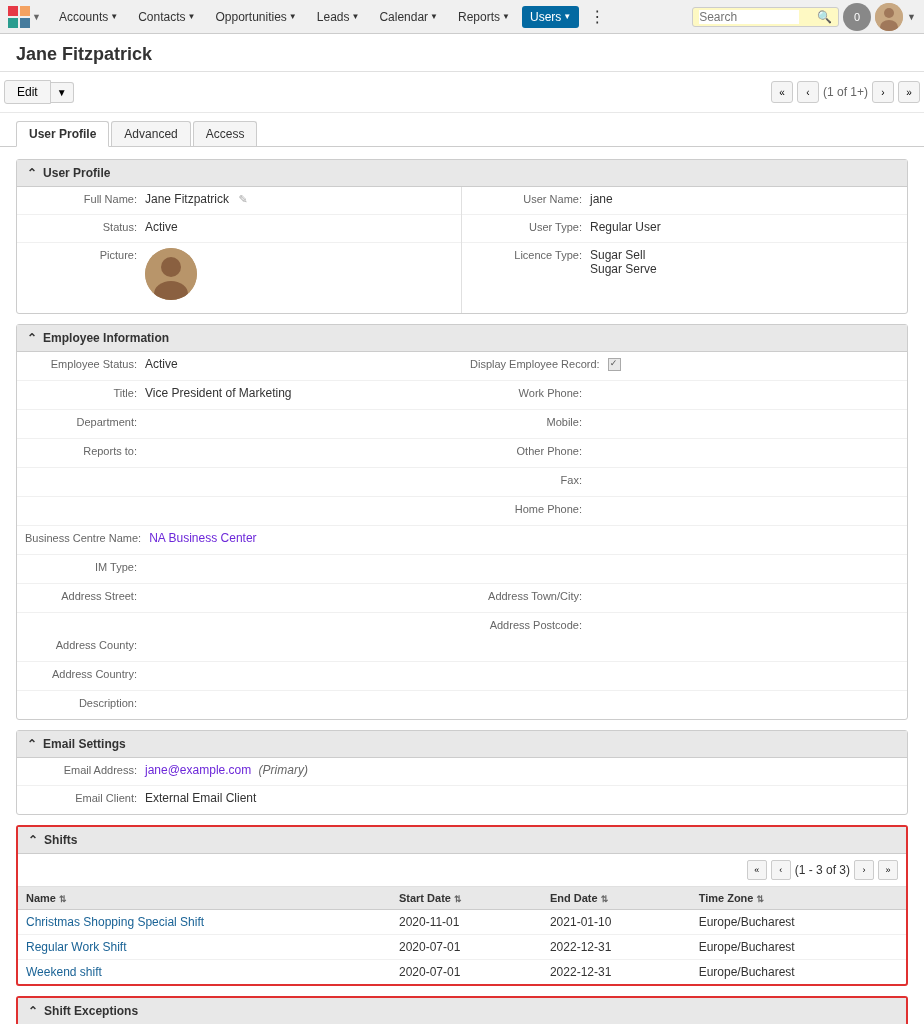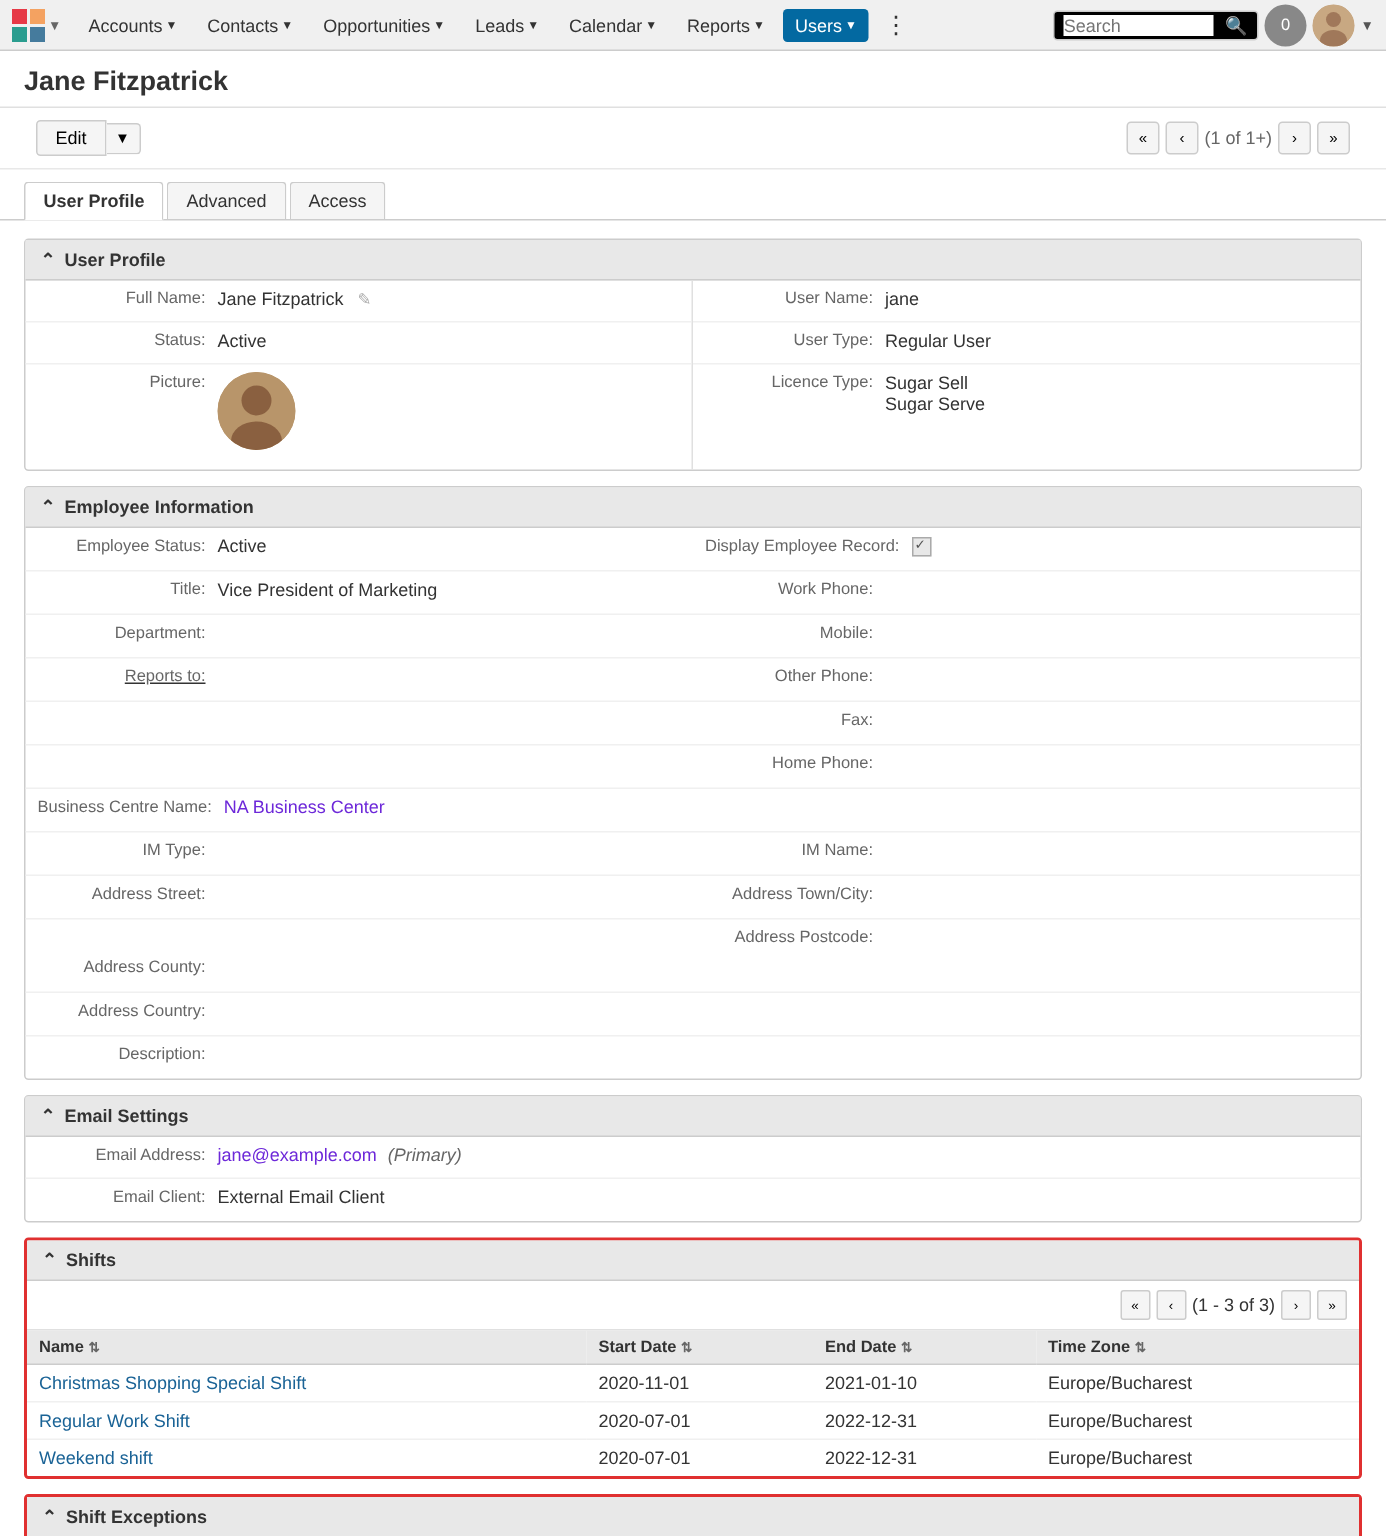--- a/index.html
+++ b/index.html
@@ -18,38 +18,38 @@
     .nav-item {
       display: flex; align-items: center; gap: 2px;
       padding: 4px 8px; cursor: pointer; font-size: 12px;
       color: #333; border-radius: 3px; white-space: nowrap;
     }
     .nav-item.active { background: #0369a1; color: #fff; }
     .nav-item .arrow { font-size: 8px; }
     .nav-more { font-size: 16px; padding: 4px 6px; cursor: pointer; }
     .search-box {
       margin-left: auto; display: flex; align-items: center;
-      border: 1px solid #ccc; background: #000000; border-radius: 3px;
-      padding: 2px 6px; gap: 8px;
+      border: 1px solid #ccc; background: #fef9c3; border-radius: 3px;
+      padding: 2px 6px; gap: 18px;
     }
     .search-box input {
       border: none; outline: none; font-size: 12px; width: 100px; color: #999;
     }
     .nav-icon { width: 28px; height: 28px; border-radius: 50%; background: #888; color: #fff; display: flex; align-items: center; justify-content: center; font-size: 11px; cursor: pointer; }
     .nav-avatar { width: 28px; height: 28px; border-radius: 50%; background: #c8a882; display: flex; align-items: center; justify-content: center; font-size: 10px; cursor: pointer; overflow: hidden; }
 
     
     .page { background: #fff; min-height: calc(100vh - 34px); }
 
     
     .user-header { padding: 10px 16px 6px; border-bottom: 1px solid #e0e0e0; }
     .user-header h1 { font-size: 18px; font-weight: bold; color: #333; }
 
     
-    .toolbar { padding: 8px 24px; display: flex; align-items: center; justify-content: space-between; border-bottom: 1px solid #e8e8e8; }
+    .toolbar { padding: 8px 4px; display: flex; align-items: center; justify-content: space-between; border-bottom: 1px solid #e8e8e8; }
     .btn-edit { display: flex; align-items: center; gap: 0; }
     .btn-main { background: #f5f5f5; border: 1px solid #ccc; padding: 4px 12px; cursor: pointer; font-size: 12px; border-radius: 3px 0 0 3px; }
     .btn-dropdown { background: #f5f5f5; border: 1px solid #ccc; border-left: none; padding: 4px 6px; cursor: pointer; border-radius: 0 3px 3px 0; font-size: 10px; }
     .pagination-info { color: #666; font-size: 12px; display: flex; align-items: center; gap: 4px; }
     .pag-btn { background: #f5f5f5; border: 1px solid #ccc; width: 22px; height: 22px; cursor: pointer; display: flex; align-items: center; justify-content: center; font-size: 10px; border-radius: 3px; }
 
     
     .tabs { display: flex; padding: 8px 16px 0; gap: 2px; border-bottom: 1px solid #ccc; }
     .tab { padding: 5px 12px; border: 1px solid #ccc; border-bottom: none; cursor: pointer; font-size: 12px; background: #f5f5f5; border-radius: 3px 3px 0 0; color: #333; }
     .tab.active { background: #fff; border-bottom: 1px solid #fff; margin-bottom: -1px; font-weight: bold; }
@@ -294,21 +294,21 @@
           <span class="field-label">Department:</span>
           <span class="field-value"></span>
         </div>
         <div class="field-row" style="border-bottom:none;">
           <span class="field-label">Mobile:</span>
           <span class="field-value"></span>
         </div>
       </div>
 
       <div style="display:grid; grid-template-columns:1fr 1fr; border-bottom:1px solid #f0f0f0;">
-        <div class="field-row" style="border-bottom:none;text-decoration:underline;">
+        <div class="field-row" style="border-bottom:none;">
           <span class="field-label">Reports to:</span>
           <span class="field-value"></span>
         </div>
         <div class="field-row" style="border-bottom:none;">
           <span class="field-label">Other Phone:</span>
           <span class="field-value"></span>
         </div>
       </div>
 
       <div style="display:grid; grid-template-columns:1fr 1fr; border-bottom:1px solid #f0f0f0;">
@@ -340,24 +340,20 @@
         </div>
         <div class="field-row" style="border-bottom:none;">
           <span class="field-label"></span>
           <span class="field-value"></span>
         </div>
       </div>
 
       <div style="display:grid; grid-template-columns:1fr 1fr; border-bottom:1px solid #f0f0f0;">
         <div class="field-row" style="border-bottom:none;">
           <span class="field-label">IM Type:</span>
-          <span class="field-value"></span>
-        </div>
-        <div class="field-row" style="border-bottom:none;">
-          <span class="field-label">IM Name:</span>
           <span class="field-value"></span>
         </div>
       </div>
 
       <div style="display:grid; grid-template-columns:1fr 1fr; border-bottom:1px solid #f0f0f0;">
         <div class="field-row" style="border-bottom:none;">
           <span class="field-label">Address Street:</span>
           <span class="field-value"></span>
         </div>
         <div class="field-row" style="border-bottom:none;">

